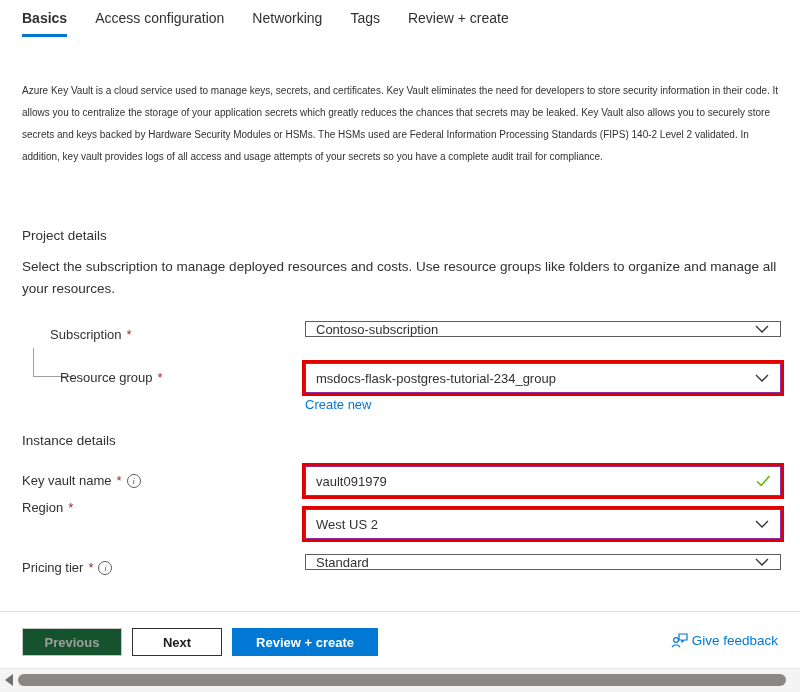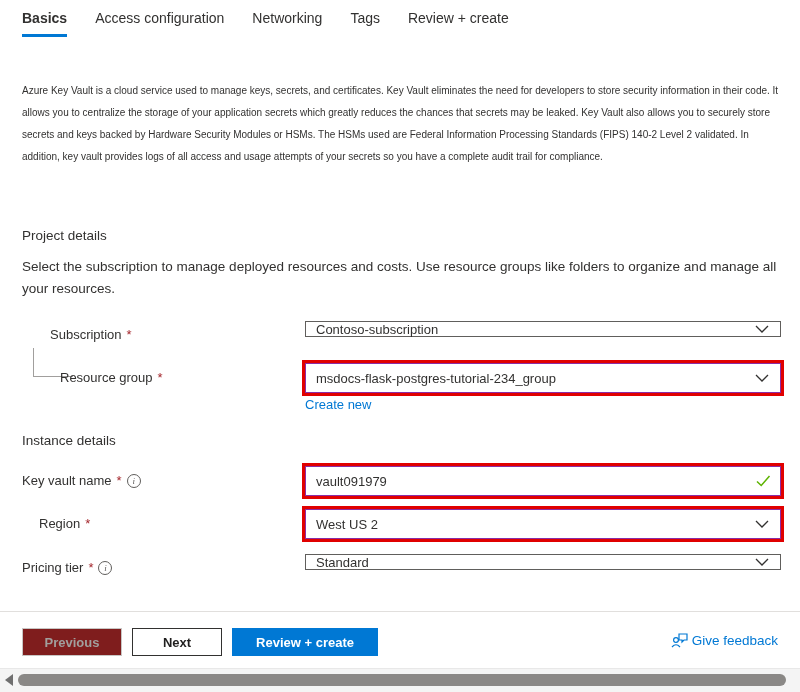--- a/index.html
+++ b/index.html
@@ -48,21 +48,21 @@
   }
   .link { color: #0078d4; font-size: 13px; cursor: pointer; text-decoration: none; }
 
   
   .divider { left: 0; top: 611px; width: 800px; height: 1px; background: #e1dfdd; }
   .btn {
     top: 628px; height: 28px; font-size: 13px; font-weight: bold;
     display: flex; align-items: center; justify-content: center; cursor: pointer;
     font-family: "Liberation Sans", "DejaVu Sans", sans-serif;
   }
-  .btn-previous { left: 22px; width: 100px; background: #7f1d1d; border: 1px solid #c8c6c4; color: #a19f9d; cursor: default; }
+  .btn-previous { left: 22px; width: 100px; background: #14532d; border: 1px solid #c8c6c4; color: #a19f9d; cursor: default; }
   .btn-next { left: 132px; width: 90px; background: #ffffff; border: 1px solid #323130; color: #201f1e; }
   .btn-review { left: 232px; width: 146px; background: #0078d4; border: 1px solid #0078d4; color: #ffffff; }
   .feedback { right: 22px; top: 633px; display: flex; align-items: center; gap: 4px; font-size: 13.5px; color: #0078d4; cursor: pointer; }
 
   
   .hscroll-track { left: 0; top: 668px; width: 800px; height: 24px; background: #f4f4f4; border-top: 1px solid #e8e8e8; }
   .hscroll-thumb { left: 18px; top: 674px; width: 768px; height: 12px; background: #8a8886; border-radius: 6px; cursor: pointer; }
   .hscroll-arrow-left {
     left: 5px; top: 674px; width: 0; height: 0; cursor: pointer;
     border-top: 6px solid transparent; border-bottom: 6px solid transparent;
@@ -123,21 +123,21 @@
 </div>
 <div class="abs field-wrap red-annotated" style="top:463px;">
   <div class="control modified h30" style="cursor:text;">
     <span>vault091979</span>
     <svg class="validcheck" width="15" height="12" viewBox="0 0 15 12">
         <path d="M1 6.5 L5.2 10.5 L13.5 1" fill="none" stroke="#5db300" stroke-width="1.5"></path>
       </svg>
   </div>
 </div>
 
-<div class="abs field-label" style="left:22px; top:516px;margin-left:17px;">
+<div class="abs field-label" style="left:22px; top:500px;">
   <span>Region</span>
     <span class="required">*</span>
 </div>
 <div class="abs field-wrap red-annotated" style="top:506px;">
   <div class="control modified h30" role="combobox">
     <span>West US 2</span>
     <svg class="chevron" width="14" height="8" viewBox="0 0 14 8">
         <path d="M1 1 L7 7 L13 1" fill="none" stroke="#323130" stroke-width="1.3"></path>
       </svg>
   </div>

